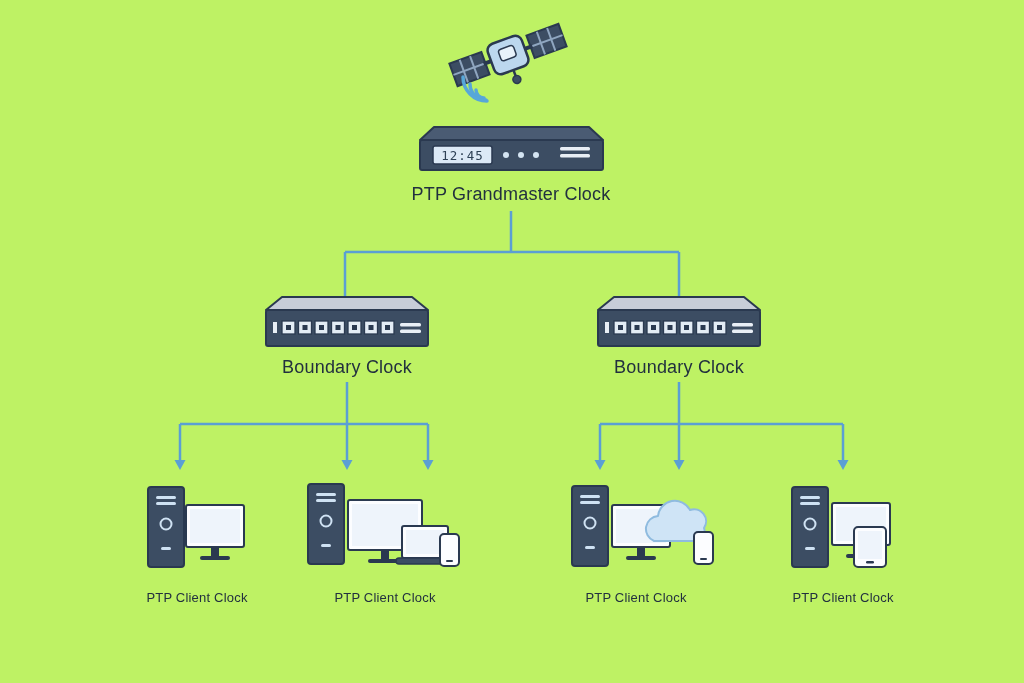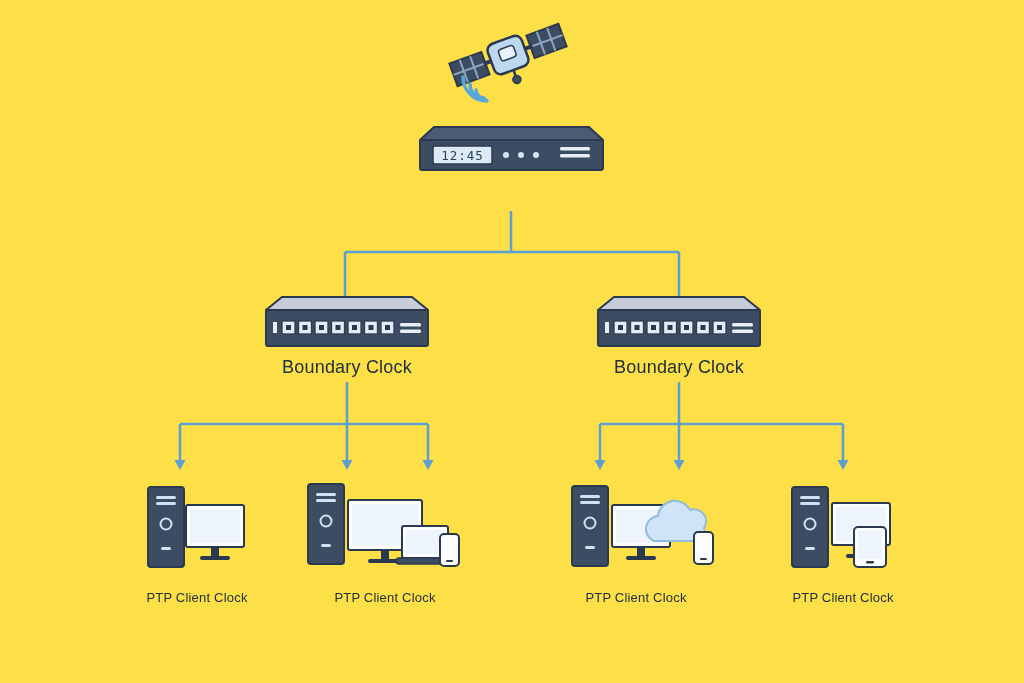--- a/index.html
+++ b/index.html
@@ -1,20 +1,20 @@
 <!DOCTYPE html>
 <html><head>
 <meta charset="utf-8">
 <style>
   html, body { margin: 0; padding: 0; background: #ffffff; }
   .stage {
     position: relative;
     width: 1024px;
     height: 683px;
-    background: #fde047;
+    background: #bef264;
     overflow: hidden;
     font-family: "Liberation Sans", sans-serif;
   }
   .diagram-svg { position: absolute; left: 0; top: 0; }
   .lbl {
     position: absolute;
     transform: translateX(-50%);
     white-space: nowrap;
     color: #22303f;
     letter-spacing: 0.2px;
@@ -214,20 +214,21 @@
         </g>
       <g>
           <use href="#monitor-sym" transform="translate(832,503)"></use>
         </g>
       <g>
           <use href="#tablet-sym" transform="translate(854,527)"></use>
         </g>
     </g>
   </svg>
 
+  <div class="lbl lbl-lg" style="left:511px; top:184px;">PTP Grandmaster Clock</div>
 
   <div class="lbl lbl-lg" style="left:347px; top:357px;">Boundary Clock</div>
 
   <div class="lbl lbl-lg" style="left:679px; top:357px;">Boundary Clock</div>
 
   <div class="lbl lbl-md" style="left:197px; top:590px;">PTP Client Clock</div>
 
   <div class="lbl lbl-md" style="left:385px; top:590px;">PTP Client Clock</div>
 
   <div class="lbl lbl-md" style="left:636px; top:590px;">PTP Client Clock</div>

